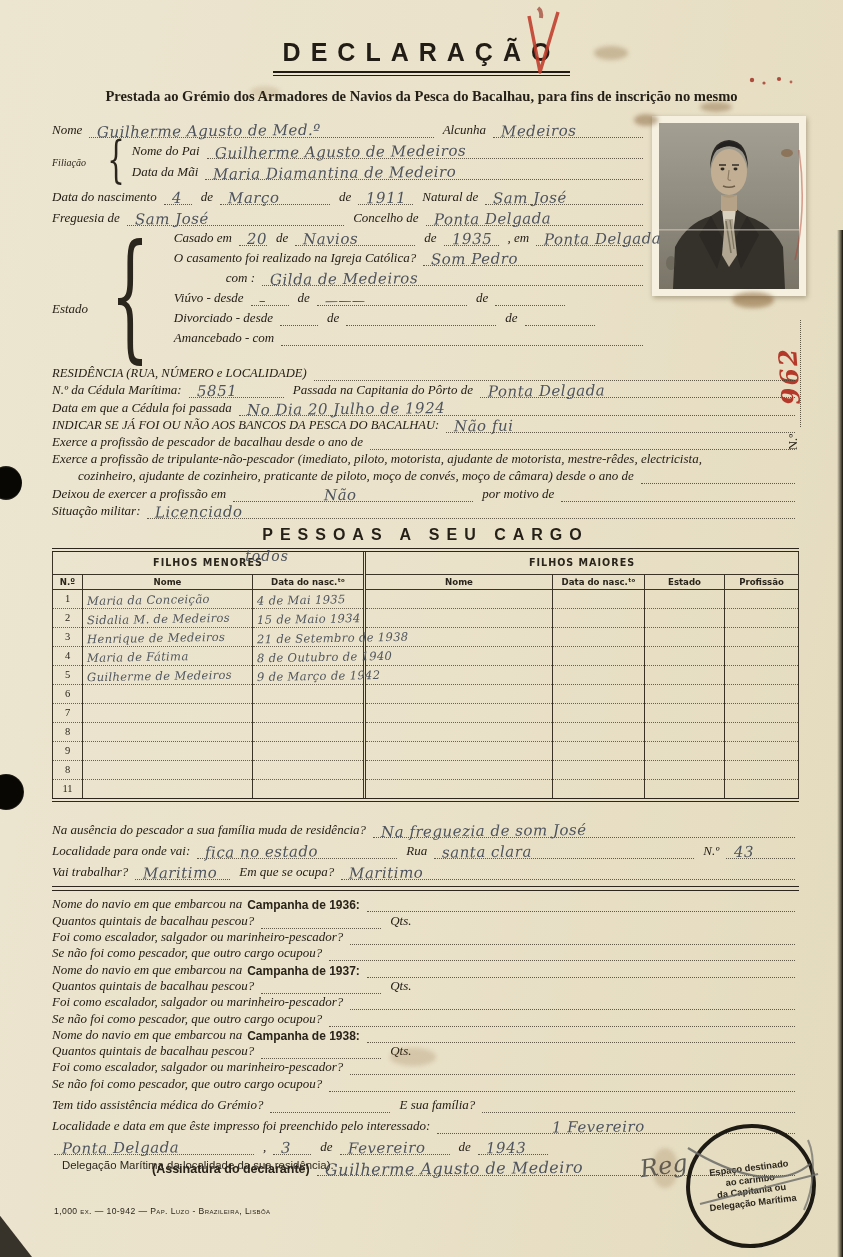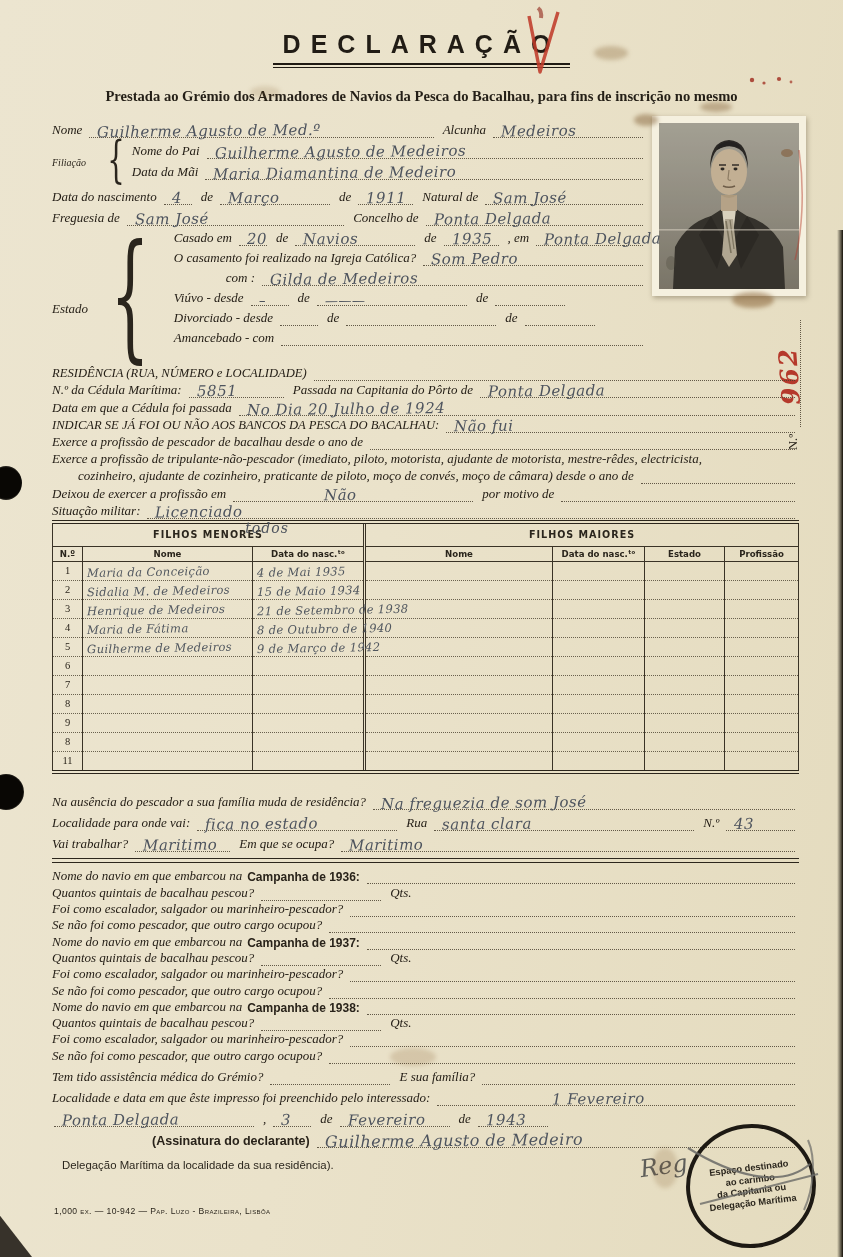--- a/index.html
+++ b/index.html
@@ -22,21 +22,21 @@
   .hand{position:absolute;bottom:-3px;left:8px;white-space:nowrap;
     font-family:"DejaVu Serif",serif;font-style:italic;font-size:15px;
     color:#4e545e;transform:rotate(-.6deg);letter-spacing:.5px;}
   .hand.sm{font-size:13px}
   .hand.ctr{left:38%}
   .hand.off{left:115px}
   .padR{padding-right:152px}
   .capslbl{font-size:12.6px;}
   .sans-b{font-family:"Liberation Sans",sans-serif;font-style:normal;font-weight:bold;font-size:12px;padding:0 5px 1px 0;}
   
-  .title-wrap{position:absolute;top:30px;left:0;width:100%;text-align:center;}
+  .title-wrap{position:absolute;top:38px;left:0;width:100%;text-align:center;}
   .t-outer{display:inline-block;border-bottom:1.5px solid #201b14;padding-bottom:2px;}
   .t-inner{display:inline-block;border-bottom:2.5px solid #201b14;padding:0 10px 4px 10px;
     font-family:"Liberation Sans",sans-serif;font-weight:600;font-size:25px;letter-spacing:10px;color:#211c15;}
   .subtitle{position:absolute;top:88px;left:0;width:100%;text-align:center;
     font-weight:bold;font-size:14.6px;color:#241f17;}
   
   .brace{font-family:"DejaVu Serif",serif;font-weight:100;color:#2a251d;line-height:1;align-self:center;}
   .br-fil{font-size:50px;transform:scaleX(.55);margin:-4px 0 0 -4px;}
   .br-est{font-size:138px;transform:scaleX(.45);margin-left:-10px;}
   .est-row{display:flex;}
@@ -326,20 +326,21 @@
     <span class="lbl mid">por motivo de</span>
     <span class="blank fx"></span>
   </div>
   <div class="line l17">
     <span class="lbl">Situação militar:</span>
     <span class="blank fx">
         <i class="hand">Licenciado</i>
       </span>
   </div>
 
+  <div class="pessoas">PESSOAS A SEU CARGO</div>
 
   <table class="cargo">
     <colgroup>
         <col style="width:30px">
         <col style="width:170px">
         <col style="width:112px">
         <col style="width:188px">
         <col style="width:92px">
         <col style="width:80px">
         <col>

